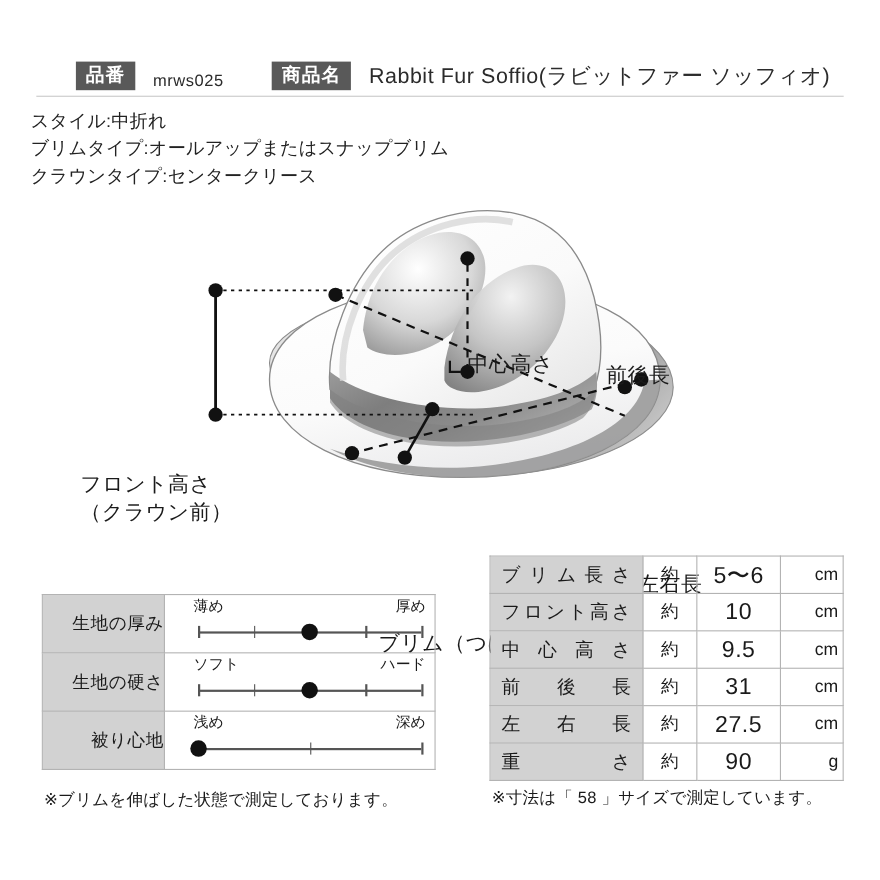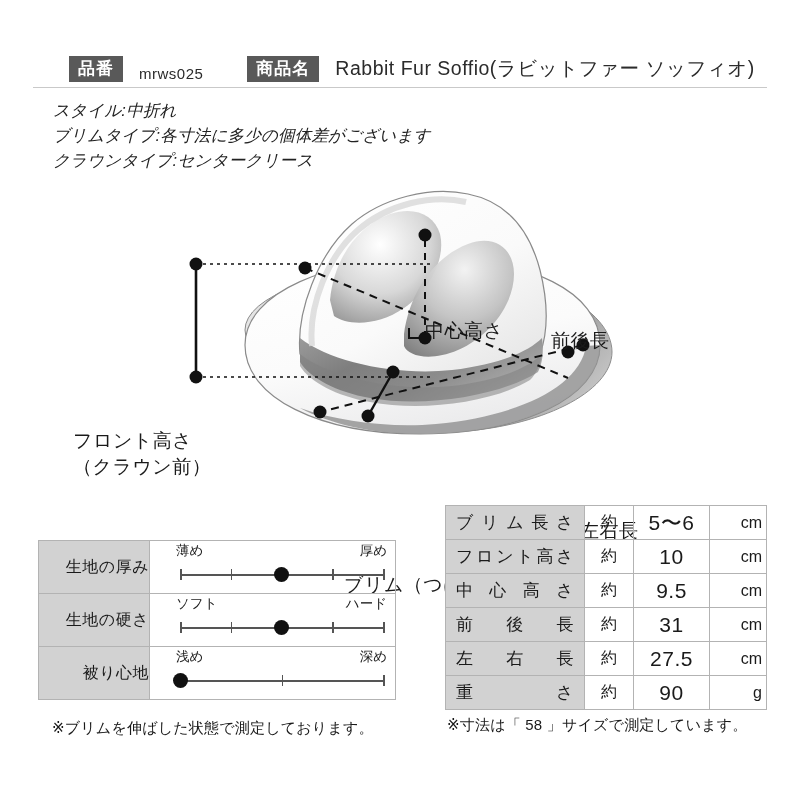--- a/index.html
+++ b/index.html
@@ -51,24 +51,23 @@
     left: 33px;
     top: 87px;
     width: 734px;
     height: 1px;
     background: #c9c9c9;
   }
 
   
   .spec-list {
     position: absolute;
-    left: 53px;
+    left: 28px;
     top: 98px;
     line-height: 25px;
-    font-style: italic;
   }
   .spec-line {
     font-size: 16.5px;
     color: #222222;
     white-space: nowrap;
     letter-spacing: 0.2px;
   }
 
   
   .diagram {
@@ -196,21 +195,21 @@
   }
   .meas-table td.m-unit {
     width: 48px;
     text-align: right;
     font-size: 16px;
   }
 
   
   .notes-left {
     position: absolute;
-    left: 52px;
+    left: 40px;
     top: 716px;
     line-height: 24px;
   }
   .notes-left div, .notes-right div {
     font-size: 15px;
     color: #1a1a1a;
     white-space: nowrap;
     letter-spacing: 0.2px;
   }
   .notes-right {
@@ -225,21 +224,21 @@
 <div class="header-row">
   <span class="tag">品番</span>
   <span class="tag-value pn-value">mrws025</span>
   <span class="tag">商品名</span>
   <span class="tag-value name-value">Rabbit Fur Soffio(ラビットファー ソッフィオ)</span>
 </div>
 <div class="header-rule"></div>
 
 <div class="spec-list">
   <div class="spec-line">スタイル:中折れ</div>
-  <div class="spec-line">ブリムタイプ:各寸法に多少の個体差がございます</div>
+  <div class="spec-line">ブリムタイプ:オールアップまたはスナップブリム</div>
   <div class="spec-line">クラウンタイプ:センタークリース</div>
 </div>
 
 <div class="diagram">
   <svg width="800" height="340" viewBox="0 0 800 340">
     <defs>
       <linearGradient id="brimTop" x1="0" y1="0" x2="0.4" y2="1">
         <stop offset="0%" stop-color="#ffffff"></stop>
         <stop offset="60%" stop-color="#fbfbfb"></stop>
         <stop offset="100%" stop-color="#ececed"></stop>

